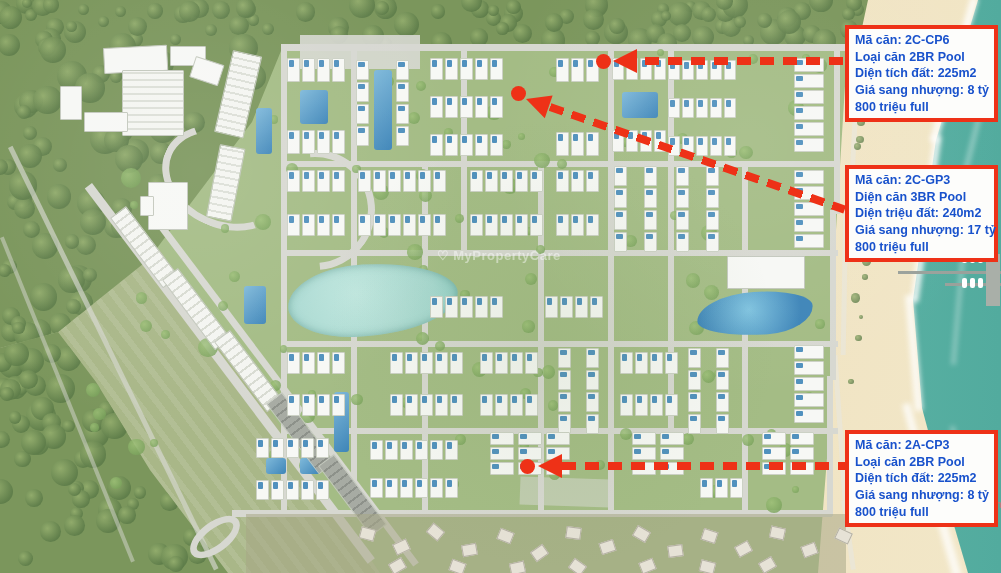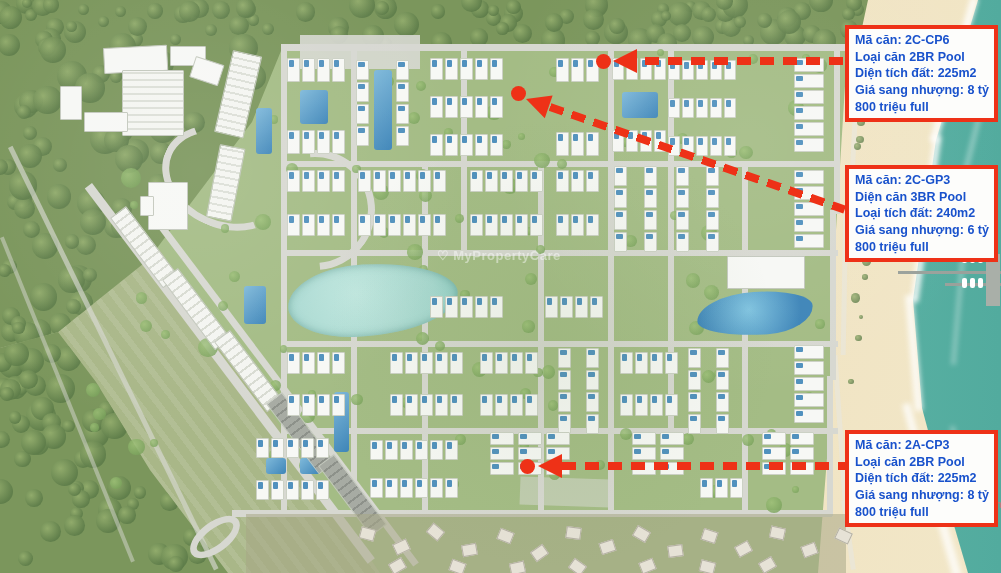--- a/index.html
+++ b/index.html
@@ -1326,22 +1326,22 @@
   <div class="abs card" style="left:845px;top:25px;">
     <div>Mã căn: 2C-CP6</div>
     <div>Loại căn 2BR Pool</div>
     <div>Diện tích đất: 225m2</div>
     <div>Giá sang nhượng: 8 tỷ</div>
     <div>800 triệu full</div>
   </div>
   <div class="abs card" style="left:845px;top:165px;">
     <div>Mã căn: 2C-GP3</div>
     <div>Diện căn 3BR Pool</div>
-    <div>Loại tích đất: 240m2</div>
-    <div>Giá sang nhượng: 6 tỷ</div>
+    <div>Diện triệu đất: 240m2</div>
+    <div>Giá sang nhượng: 17 tỷ</div>
     <div>800 triệu full</div>
   </div>
   <div class="abs card" style="left:845px;top:430px;">
     <div>Mã căn: 2A-CP3</div>
     <div>Loại căn 2BR Pool</div>
     <div>Diện tích đất: 225m2</div>
     <div>Giá sang nhượng: 8 tỷ</div>
     <div>800 triệu full</div>
   </div>
 

